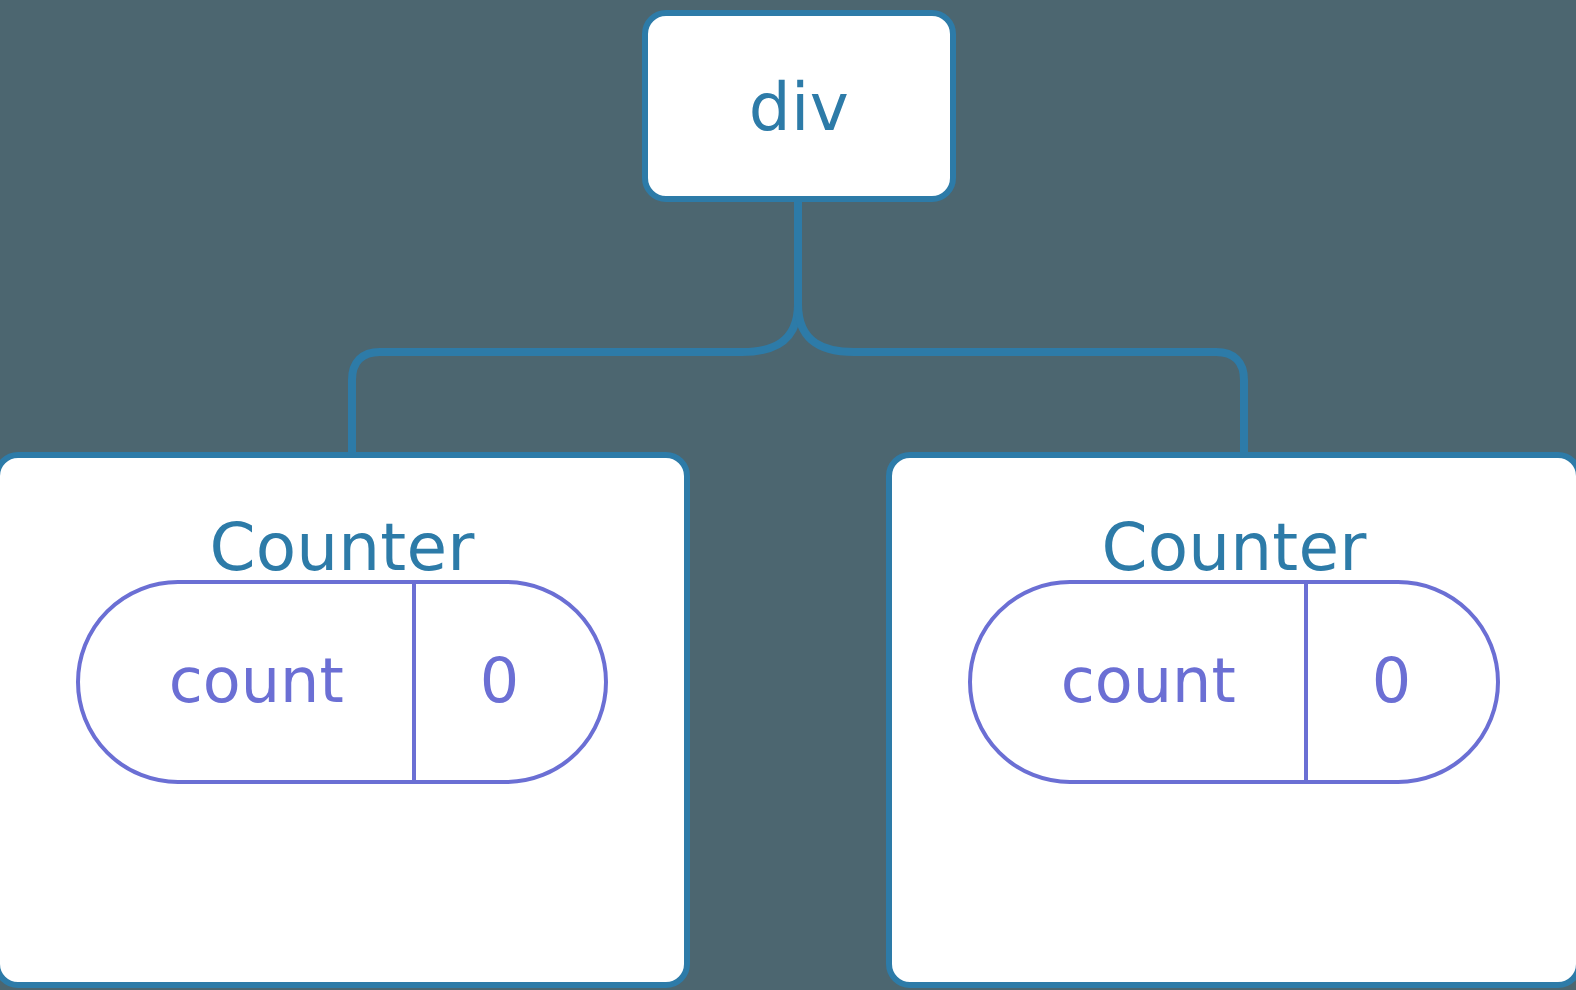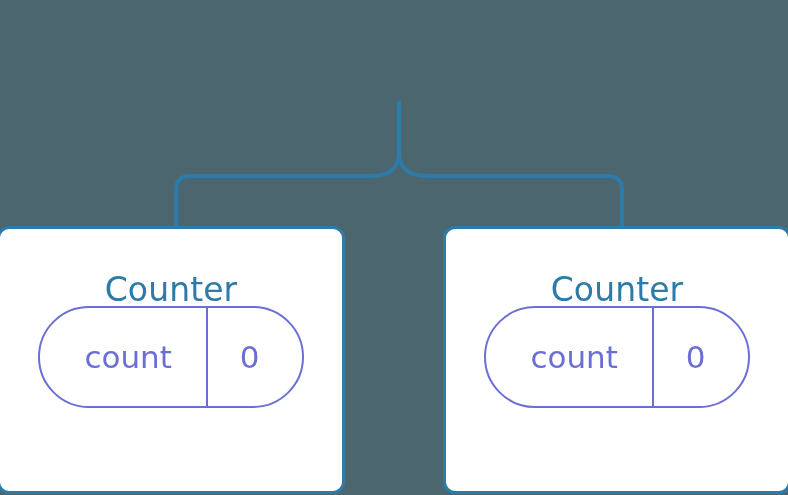--- a/index.html
+++ b/index.html
@@ -70,21 +70,21 @@
   }
   #node-counter-0 { left: -3px; }
   #node-counter-1 { left: 443px; }
 
   .node-title {
     color: #2d7ba8;
     font-size: 33px;
     font-weight: 400;
     letter-spacing: 0.1px;
     line-height: 1;
-    margin-top: 44px;
+    margin-top: 28px;
   }
 
   
   .state-pill {
     display: flex;
     align-items: stretch;
     height: 102px;
     box-sizing: border-box;
     border: 2px solid #6b6fd4;
     border-radius: 51px;
@@ -122,20 +122,23 @@
 
   <svg id="connectors" viewBox="0 0 788 495" width="788" height="495" xmlns="http://www.w3.org/2000/svg" aria-hidden="true">
 
     <path d="M 399 101 L 399 152" fill="none" stroke="#2d7ba8" stroke-width="4" stroke-linecap="butt"></path>
 
     <path d="M 399 152 C 399 172 385 176 371 176 L 190 176 C 181 176 176 181 176 190 L 176 228" fill="none" stroke="#2d7ba8" stroke-width="4" stroke-linecap="butt"></path>
 
     <path d="M 399 152 C 399 172 413 176 427 176 L 608 176 C 617 176 622 181 622 190 L 622 228" fill="none" stroke="#2d7ba8" stroke-width="4" stroke-linecap="butt"></path>
   </svg>
 
+  <div class="node" id="node-div">
+    <span class="node-label-root">div</span>
+  </div>
 
   <div class="node node-component" id="node-counter-0">
     <span class="node-title">Counter</span>
     <div class="state-pill">
       <span class="state-key">count</span>
       <span class="state-divider"></span>
       <span class="state-value">0</span>
     </div>
   </div>
 

